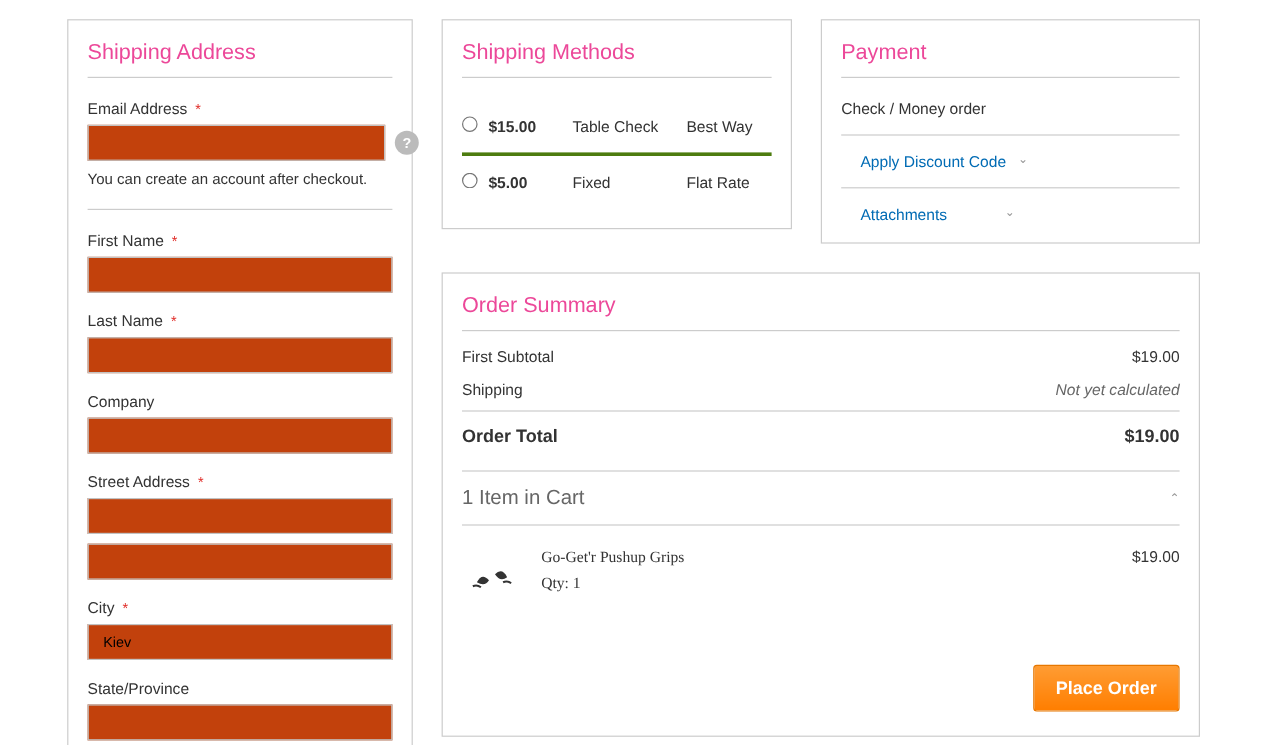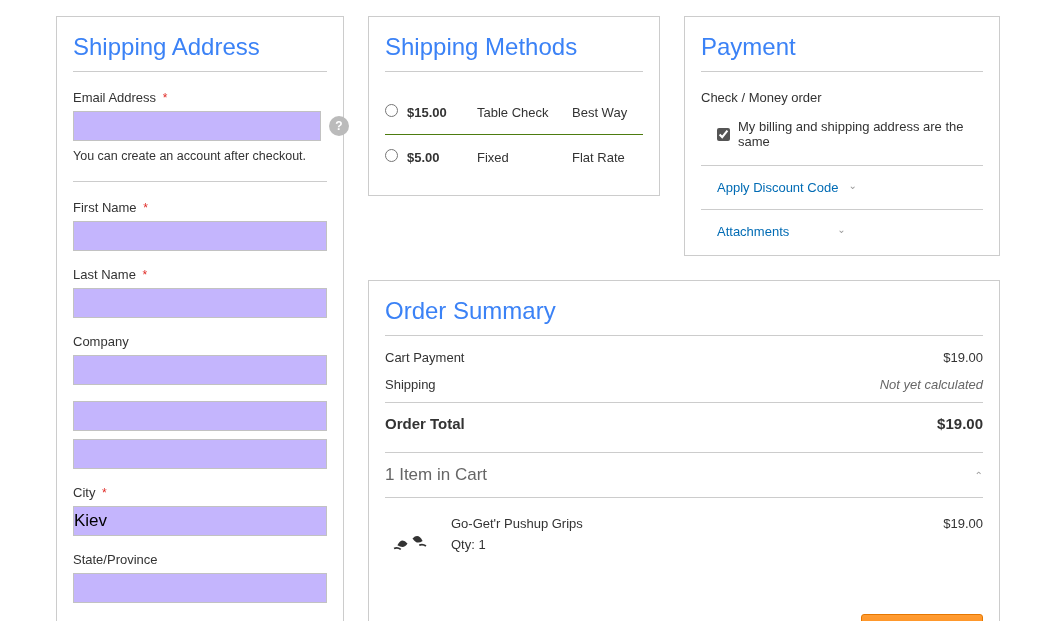--- a/index.html
+++ b/index.html
@@ -33,23 +33,23 @@
       display: flex;
       gap: 24px;
       align-items: flex-start;
     }
     .panel {
       border: 1px solid #ccc;
       padding: 16px;
       background: #fff;
     }
     .panel-title {
-      font-size: 24px;
+      font-size: 18px;
       font-weight: 300;
-      color: #3b82f6;
+      color: #ec4899;
       padding-bottom: 10px;
       margin-bottom: 18px;
       border-bottom: 1px solid #ccc;
     }
     .form-row {
       margin-bottom: 16px;
     }
     .form-label {
       display: block;
       font-size: 13px;
@@ -58,23 +58,23 @@
     }
     .req {
       color: #e02b27;
       margin-left: 3px;
       font-size: 12px;
     }
     .text-input {
       width: 100%;
       height: 30px;
       border: 1px solid #c2c2c2;
-      padding: 4px 0;
-      font-size: 17px;
-      background: #c4b5fd;
+      padding: 4px 12px;
+      font-size: 12px;
+      background: #c2410c;
     }
     .email-wrap {
       display: flex;
       align-items: center;
       gap: 8px;
     }
     .email-wrap .text-input {
       width: 248px;
       flex-shrink: 0;
     }
@@ -105,21 +105,21 @@
       margin-top: 8px;
     }
     
     .shipping-methods-panel {
       flex: 1;
     }
     .ship-row {
       display: flex;
       align-items: center;
       padding: 14px 0;
-      border-bottom: 1px solid #4d7c0f;
+      border-bottom: 3px solid #4d7c0f;
       font-size: 13px;
     }
     .ship-row:last-child {
       border-bottom: none;
     }
     .ship-radio {
       width: 22px;
       flex-shrink: 0;
     }
     .ship-price {
@@ -228,20 +228,21 @@
       align-items: center;
       justify-content: center;
       flex-shrink: 0;
     }
     .item-img svg {
       width: 42px;
       height: 42px;
     }
     .item-info {
       flex: 1;
+      font-family: Liberation Serif, serif;
     }
     .item-name {
       font-size: 13px;
       margin-bottom: 6px;
     }
     .item-qty {
       font-size: 13px;
       color: #333;
     }
     .item-price {
@@ -308,20 +309,24 @@
         </label>
         <input type="text" class="text-input" style="">
       </div>
 
       <div class="form-row">
         <label class="form-label">Company</label>
         <input type="text" class="text-input" style="">
       </div>
 
       <div class="form-row street-group">
+        <label class="form-label">
+          <span>Street Address</span>
+          <span class="req">*</span>
+        </label>
         <input type="text" class="text-input" style="">
         <input type="text" class="text-input" style="">
       </div>
 
       <div class="form-row">
         <label class="form-label">
           <span>City</span>
           <span class="req">*</span>
         </label>
         <input type="text" class="text-input" value="Kiev" style="">
@@ -354,42 +359,38 @@
           <div class="ship-method">Fixed</div>
           <div class="ship-carrier">Flat Rate</div>
         </div>
       </div>
 
       <div class="panel payment-panel">
         <div class="panel-title">Payment</div>
 
         <div class="payment-method-title">Check / Money order</div>
 
-        <div class="billing-check">
-          <input type="checkbox" checked="" style="">
-          <label>My billing and shipping address are the same</label>
-        </div>
 
         <div class="collapse-row">
           <span class="collapse-link">Apply Discount Code</span>
           <span class="chevron-down">⌄</span>
         </div>
 
         <div class="collapse-row">
           <span class="collapse-link">Attachments</span>
           <span class="chevron-down">⌄</span>
         </div>
       </div>
     </div>
 
     <div class="panel summary-panel">
       <div class="panel-title" style="margin-bottom:8px">Order Summary</div>
 
       <div class="summary-row">
-        <span>Cart Payment</span>
+        <span>First Subtotal</span>
         <span>$19.00</span>
       </div>
       <div class="summary-row shipping-row">
         <span>Shipping</span>
         <span class="notcalc">Not yet calculated</span>
       </div>
       <div class="summary-total">
         <span>Order Total</span>
         <span>$19.00</span>
       </div>

